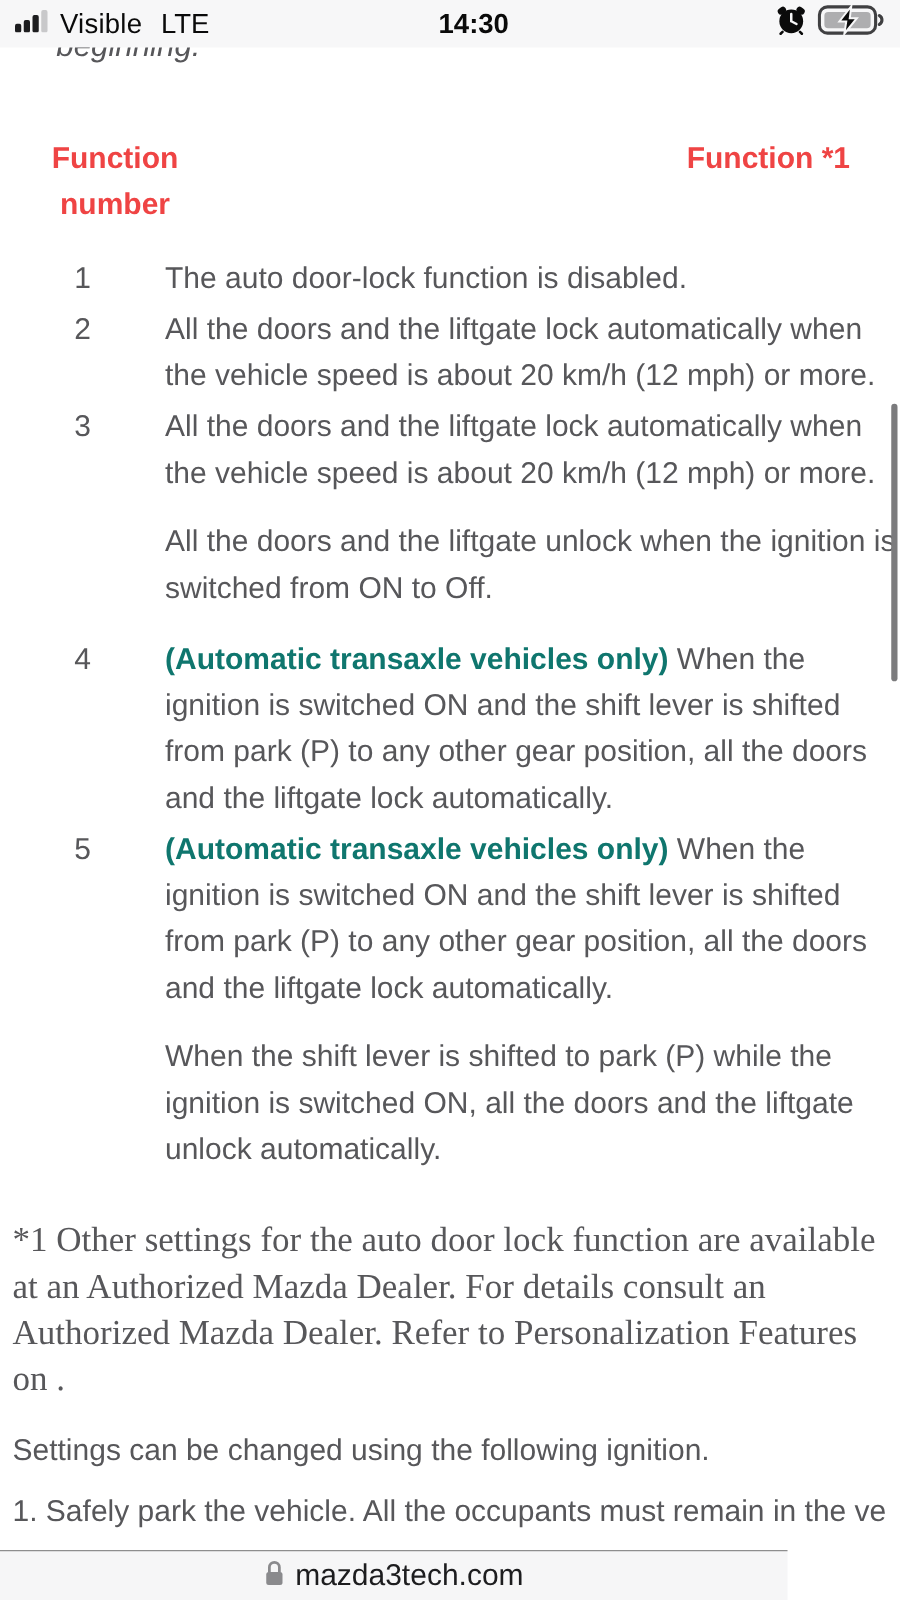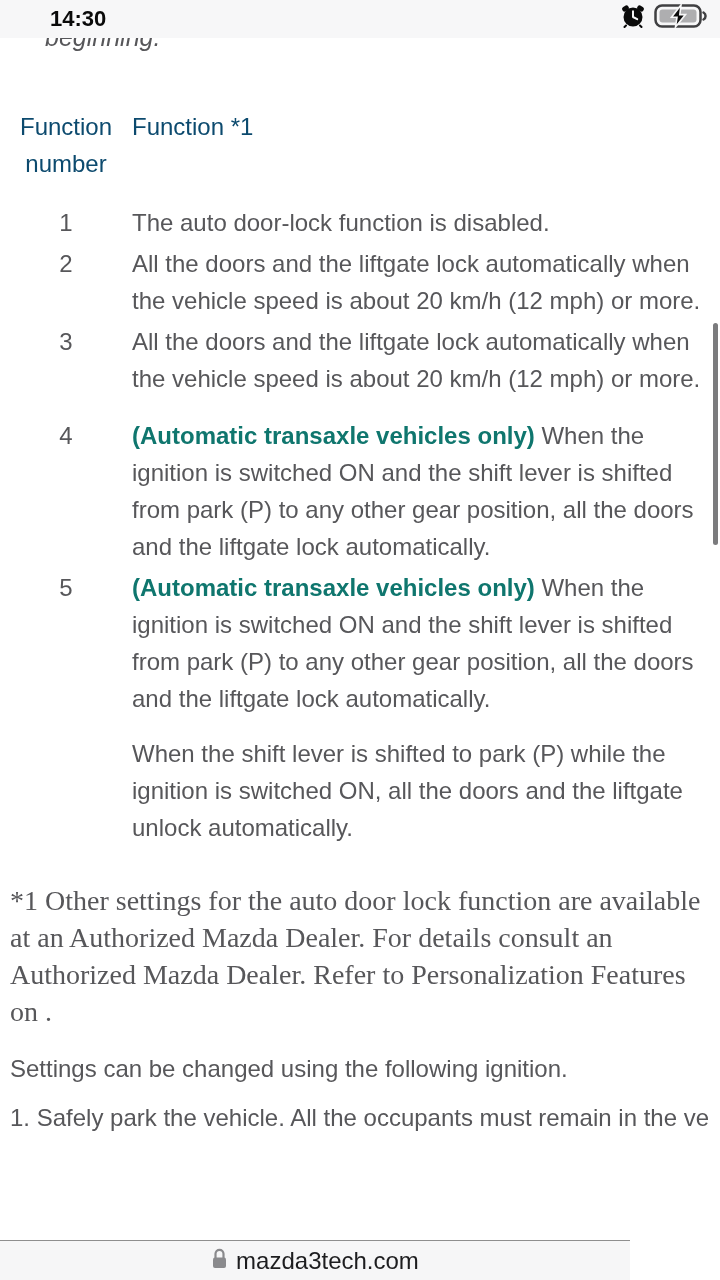--- a/index.html
+++ b/index.html
@@ -28,24 +28,24 @@
   .content { position:absolute; top:0; left:0; width:720px; z-index:1; color:#57575a; }
 
   .clipped-top {
     margin:20px 0 0 45px; height:34px; line-height:34px; overflow:hidden;
     font-style:italic; font-size:25px; color:#57575a;
   }
 
   .tbl { margin-top:54px; font-size:24px; line-height:37px; }
   .tbl-header {
     display:grid; grid-template-columns:132px 1fr;
-    font-weight:400; color:#0c4a6e;
+    font-weight:700; color:#ef4444;padding-left:26px;
   }
   .th-col1 { text-align:center; }
-  .th-col2 { text-align:left; padding-right:40px; }
+  .th-col2 { text-align:right; padding-right:40px; }
 
   .tbl-body { margin-top:22px; }
   .trow { display:grid; grid-template-columns:132px 1fr; margin-top:4px; }
   .trow.gap-above { margin-top:20px; }
   .tnum { text-align:center; }
   .tcell { padding-right:0; }
   .tcell p { margin:0; }
   .tcell p + p { margin-top:18px; }
   .blead { font-weight:700; color:#0f766e; }
 
@@ -67,20 +67,32 @@
   
   .scrollbar-thumb {
     position:absolute; right:2px; top:323px; width:5px; height:222px;
     background:#7b7b7d; border-radius:3px; z-index:15;
   }
 </style>
 </head>
 <body>
 
 <div class="status-bar">
+  <div class="sb-left">
+    <span>
+      <svg width="27" height="18" viewBox="0 0 27 18">
+        <rect x="0" y="11" width="5" height="7" rx="1.5" fill="#1d1d1f"></rect>
+        <rect x="7" y="8" width="5" height="10" rx="1.5" fill="#1d1d1f"></rect>
+        <rect x="14" y="4" width="5" height="14" rx="1.5" fill="#1d1d1f"></rect>
+        <rect x="21" y="0" width="5" height="18" rx="1.5" fill="#c8c8ca"></rect>
+      </svg>
+    </span>
+    <span class="sb-carrier">Visible</span>
+    <span class="sb-network">LTE</span>
+  </div>
   <div class="sb-time">14:30</div>
   <div class="sb-right">
     <span>
       <svg width="24" height="24" viewBox="0 0 24 24">
         <rect x="1" y="2" width="7" height="5" rx="2.5" transform="rotate(-35 4.5 4.5)" fill="#0b0b0b"></rect>
         <rect x="16" y="2" width="7" height="5" rx="2.5" transform="rotate(35 19.5 4.5)" fill="#0b0b0b"></rect>
         <circle cx="12" cy="13" r="9.5" fill="#0b0b0b"></circle>
         <path d="M12 13 V7.2 M12 13 L16.2 15.2" stroke="#f7f7f8" stroke-width="2" stroke-linecap="round" fill="none"></path>
         <path d="M5 21.5 L3.5 23 M19 21.5 L20.5 23" stroke="#0b0b0b" stroke-width="2" stroke-linecap="round"></path>
       </svg>
@@ -122,20 +134,21 @@
         <div class="tnum">2</div>
         <div class="tcell">
           <p><span class="blead"></span><span>All the doors and the liftgate lock automatically when the vehicle speed is about 20 km/h (12 mph) or more.</span></p>
         </div>
       </div>
 
       <div class="trow">
         <div class="tnum">3</div>
         <div class="tcell">
           <p><span class="blead"></span><span>All the doors and the liftgate lock automatically when the vehicle speed is about 20 km/h (12 mph) or more.</span></p>
+          <p><span>All the doors and the liftgate unlock when the ignition is switched from ON to Off.</span></p>
         </div>
       </div>
 
       <div class="trow gap-above">
         <div class="tnum">4</div>
         <div class="tcell">
           <p><span class="blead">(Automatic transaxle vehicles only)</span><span> When the ignition is switched ON and the shift lever is shifted from park (P) to any other gear position, all the doors and the liftgate lock automatically.</span></p>
         </div>
       </div>
 

